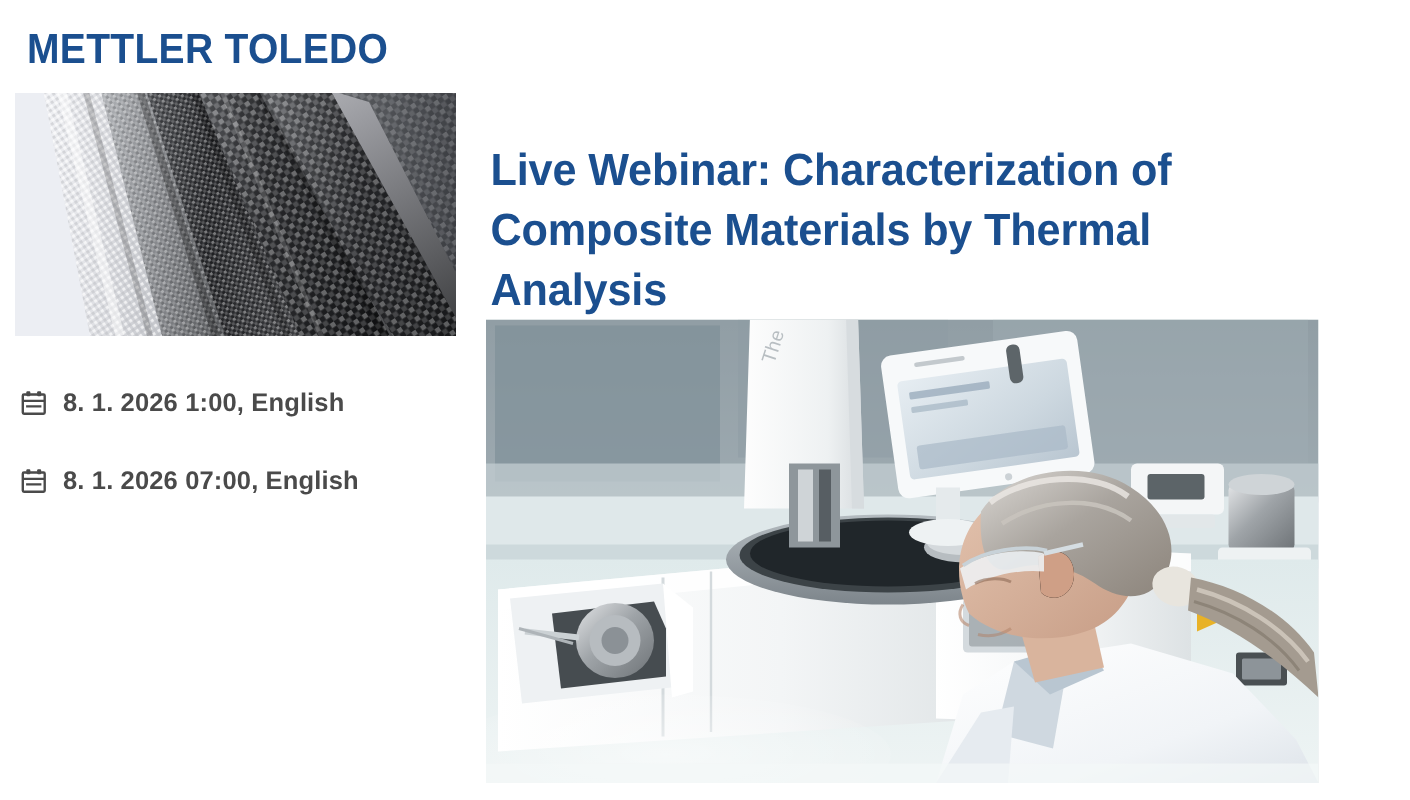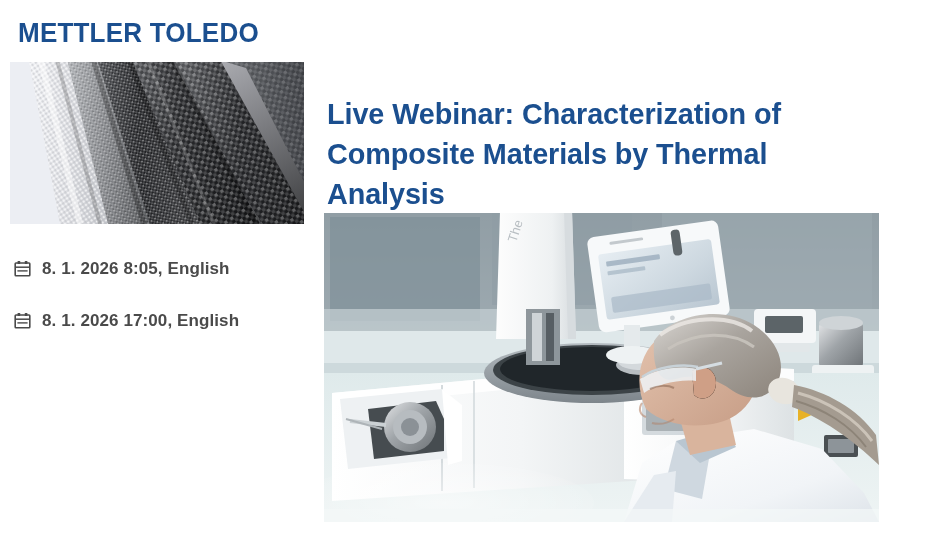--- a/index.html
+++ b/index.html
@@ -161,34 +161,34 @@
     <div class="date-row">
       <span class="cal-icon">
         <svg viewBox="0 0 17 17">
           <rect x="1.2" y="3" width="14.6" height="12.8" rx="0.8" fill="none" stroke="#4a4a4a" stroke-width="1.6"></rect>
           <rect x="3.6" y="0.9" width="2.6" height="3.2" rx="0.6" fill="#4a4a4a"></rect>
           <rect x="10.8" y="0.9" width="2.6" height="3.2" rx="0.6" fill="#4a4a4a"></rect>
           <line x1="1.2" y1="7.2" x2="15.8" y2="7.2" stroke="#4a4a4a" stroke-width="1.5"></line>
           <line x1="3.4" y1="10.9" x2="13.6" y2="10.9" stroke="#4a4a4a" stroke-width="1.4"></line>
         </svg>
       </span>
-      <span class="date-text">8. 1. 2026 8:05, English</span>
+      <span class="date-text">8. 1. 2026 1:00, English</span>
     </div>
 
     <div class="date-row">
       <span class="cal-icon">
         <svg viewBox="0 0 17 17">
           <rect x="1.2" y="3" width="14.6" height="12.8" rx="0.8" fill="none" stroke="#4a4a4a" stroke-width="1.6"></rect>
           <rect x="3.6" y="0.9" width="2.6" height="3.2" rx="0.6" fill="#4a4a4a"></rect>
           <rect x="10.8" y="0.9" width="2.6" height="3.2" rx="0.6" fill="#4a4a4a"></rect>
           <line x1="1.2" y1="7.2" x2="15.8" y2="7.2" stroke="#4a4a4a" stroke-width="1.5"></line>
           <line x1="3.4" y1="10.9" x2="13.6" y2="10.9" stroke="#4a4a4a" stroke-width="1.4"></line>
         </svg>
       </span>
-      <span class="date-text">8. 1. 2026 17:00, English</span>
+      <span class="date-text">8. 1. 2026 07:00, English</span>
     </div>
 
   </div>
 
   <h1 class="headline">Live Webinar: Characterization of Composite Materials by Thermal Analysis</h1>
 
   <div class="photo">
     <svg viewBox="0 0 555 309" preserveAspectRatio="none">
       <defs>
         <linearGradient id="wall" x1="0" y1="0" x2="0" y2="1">

